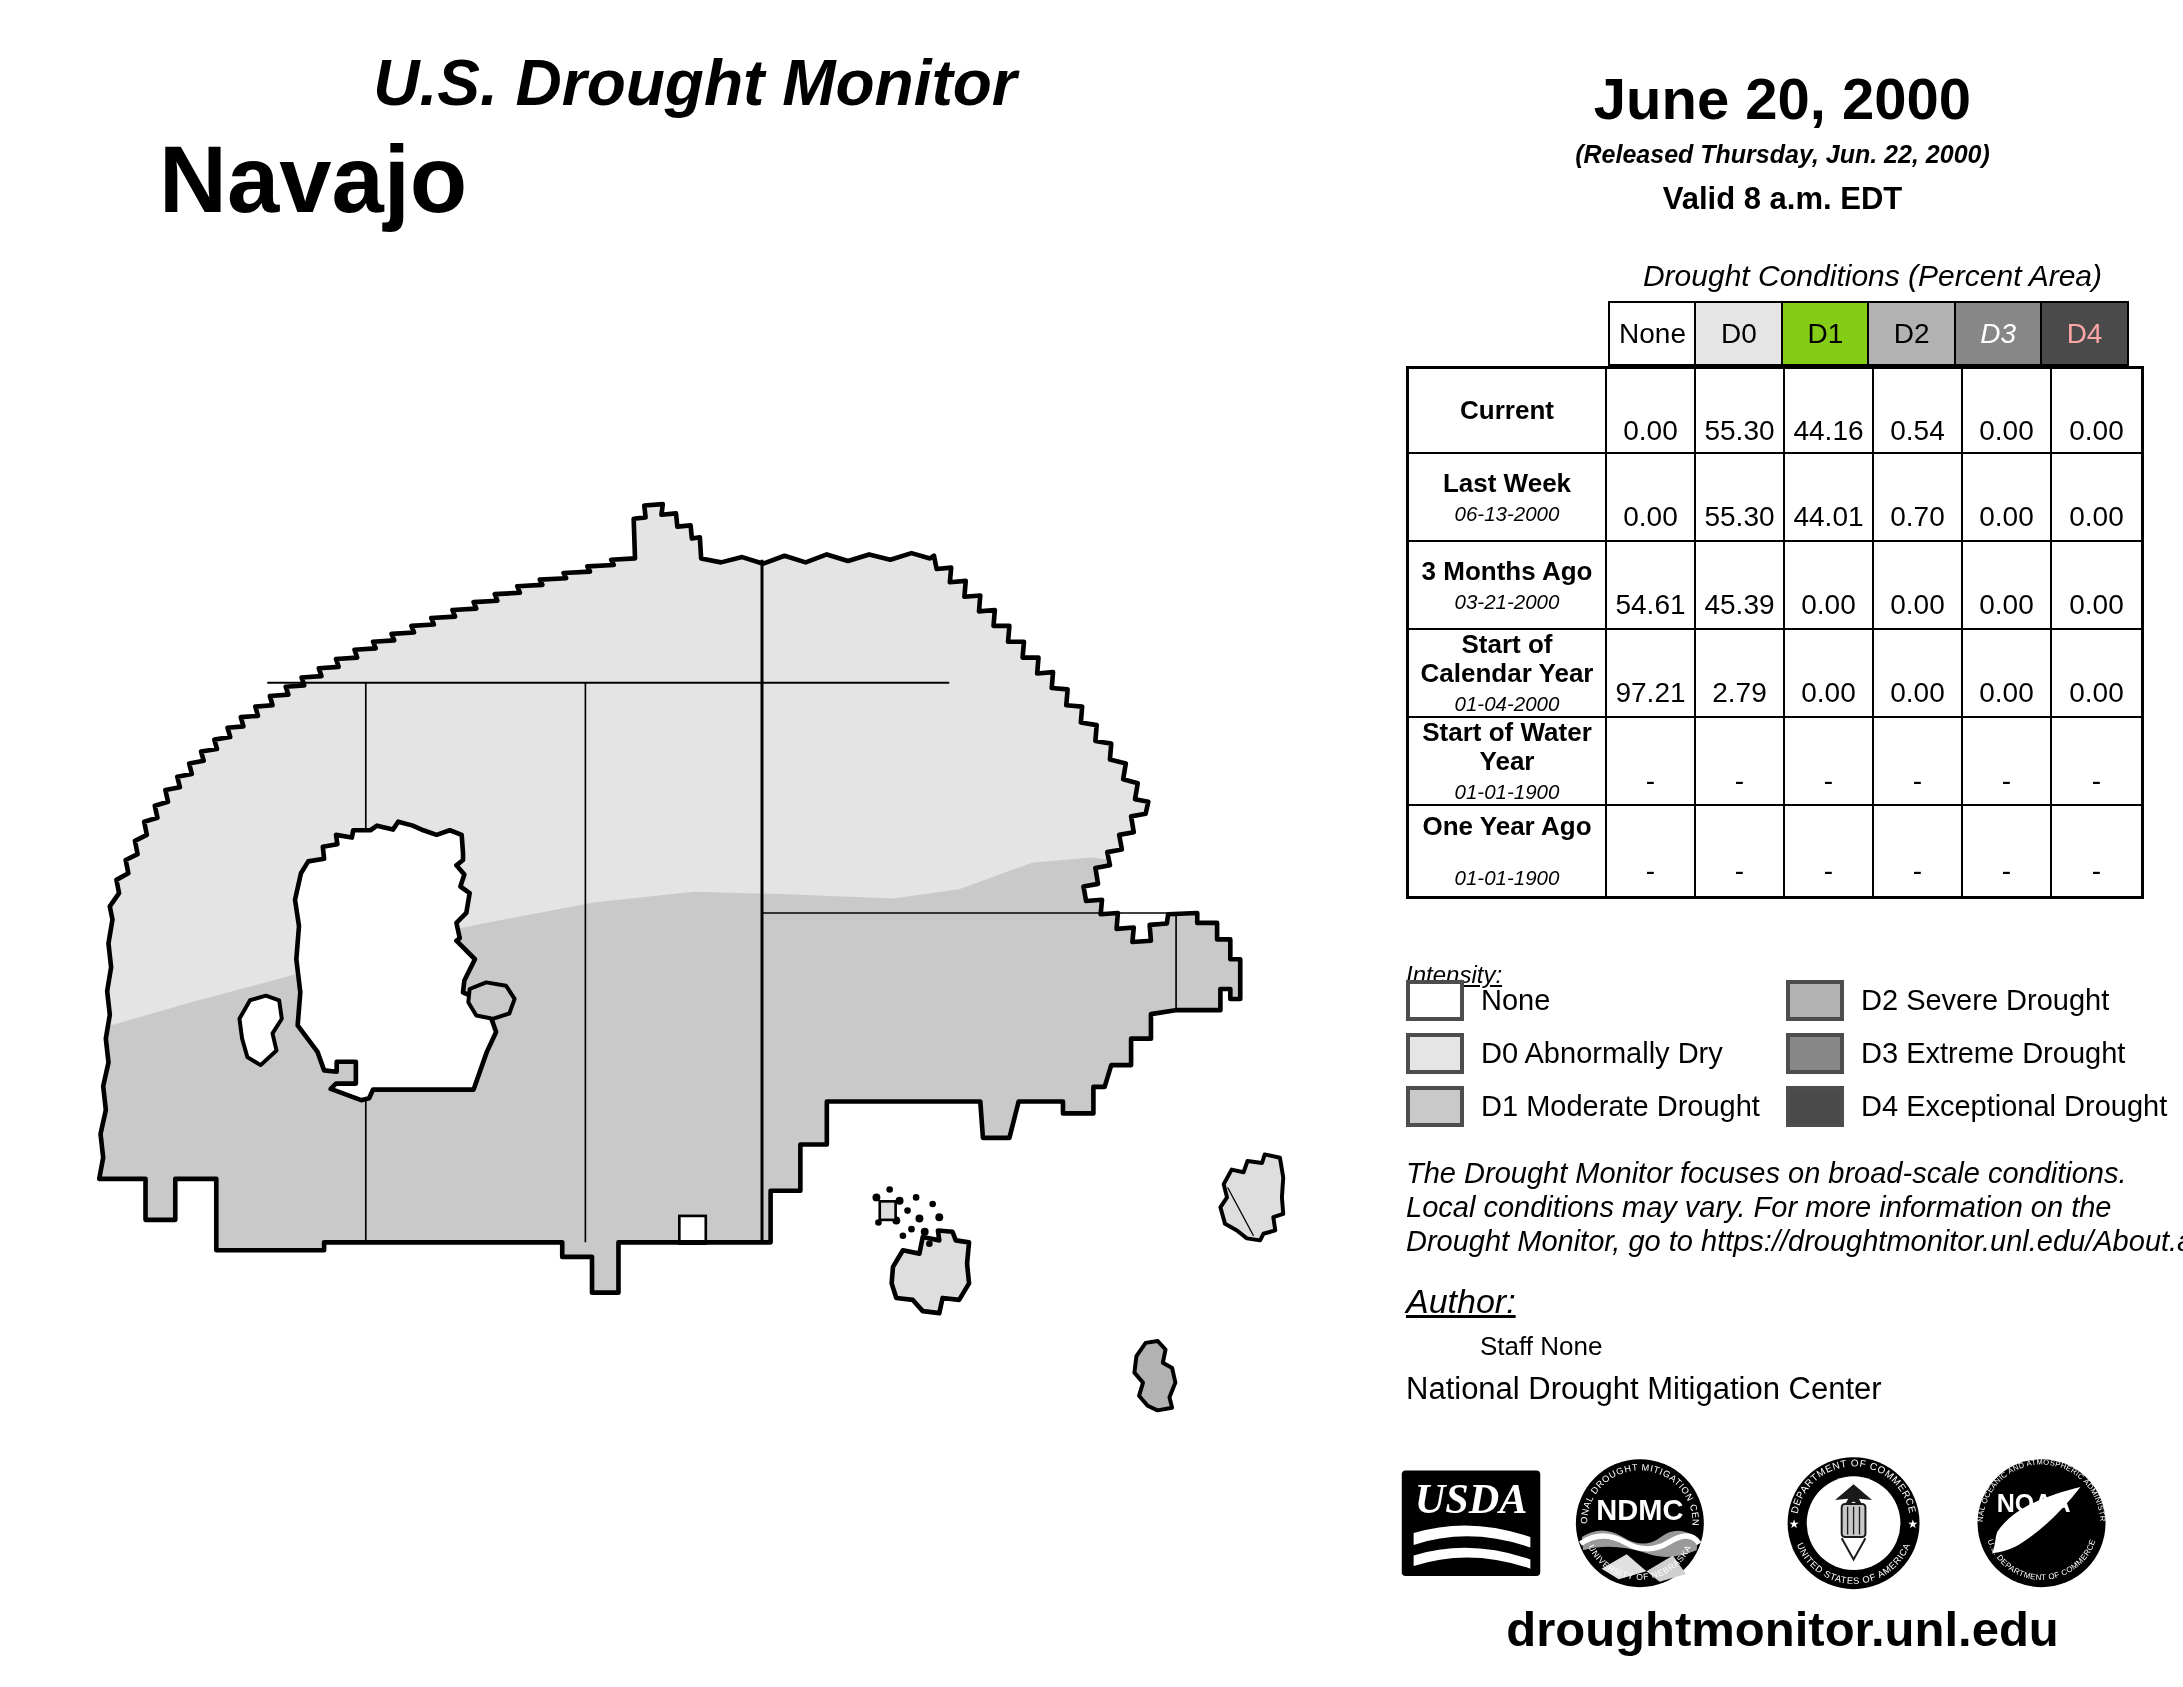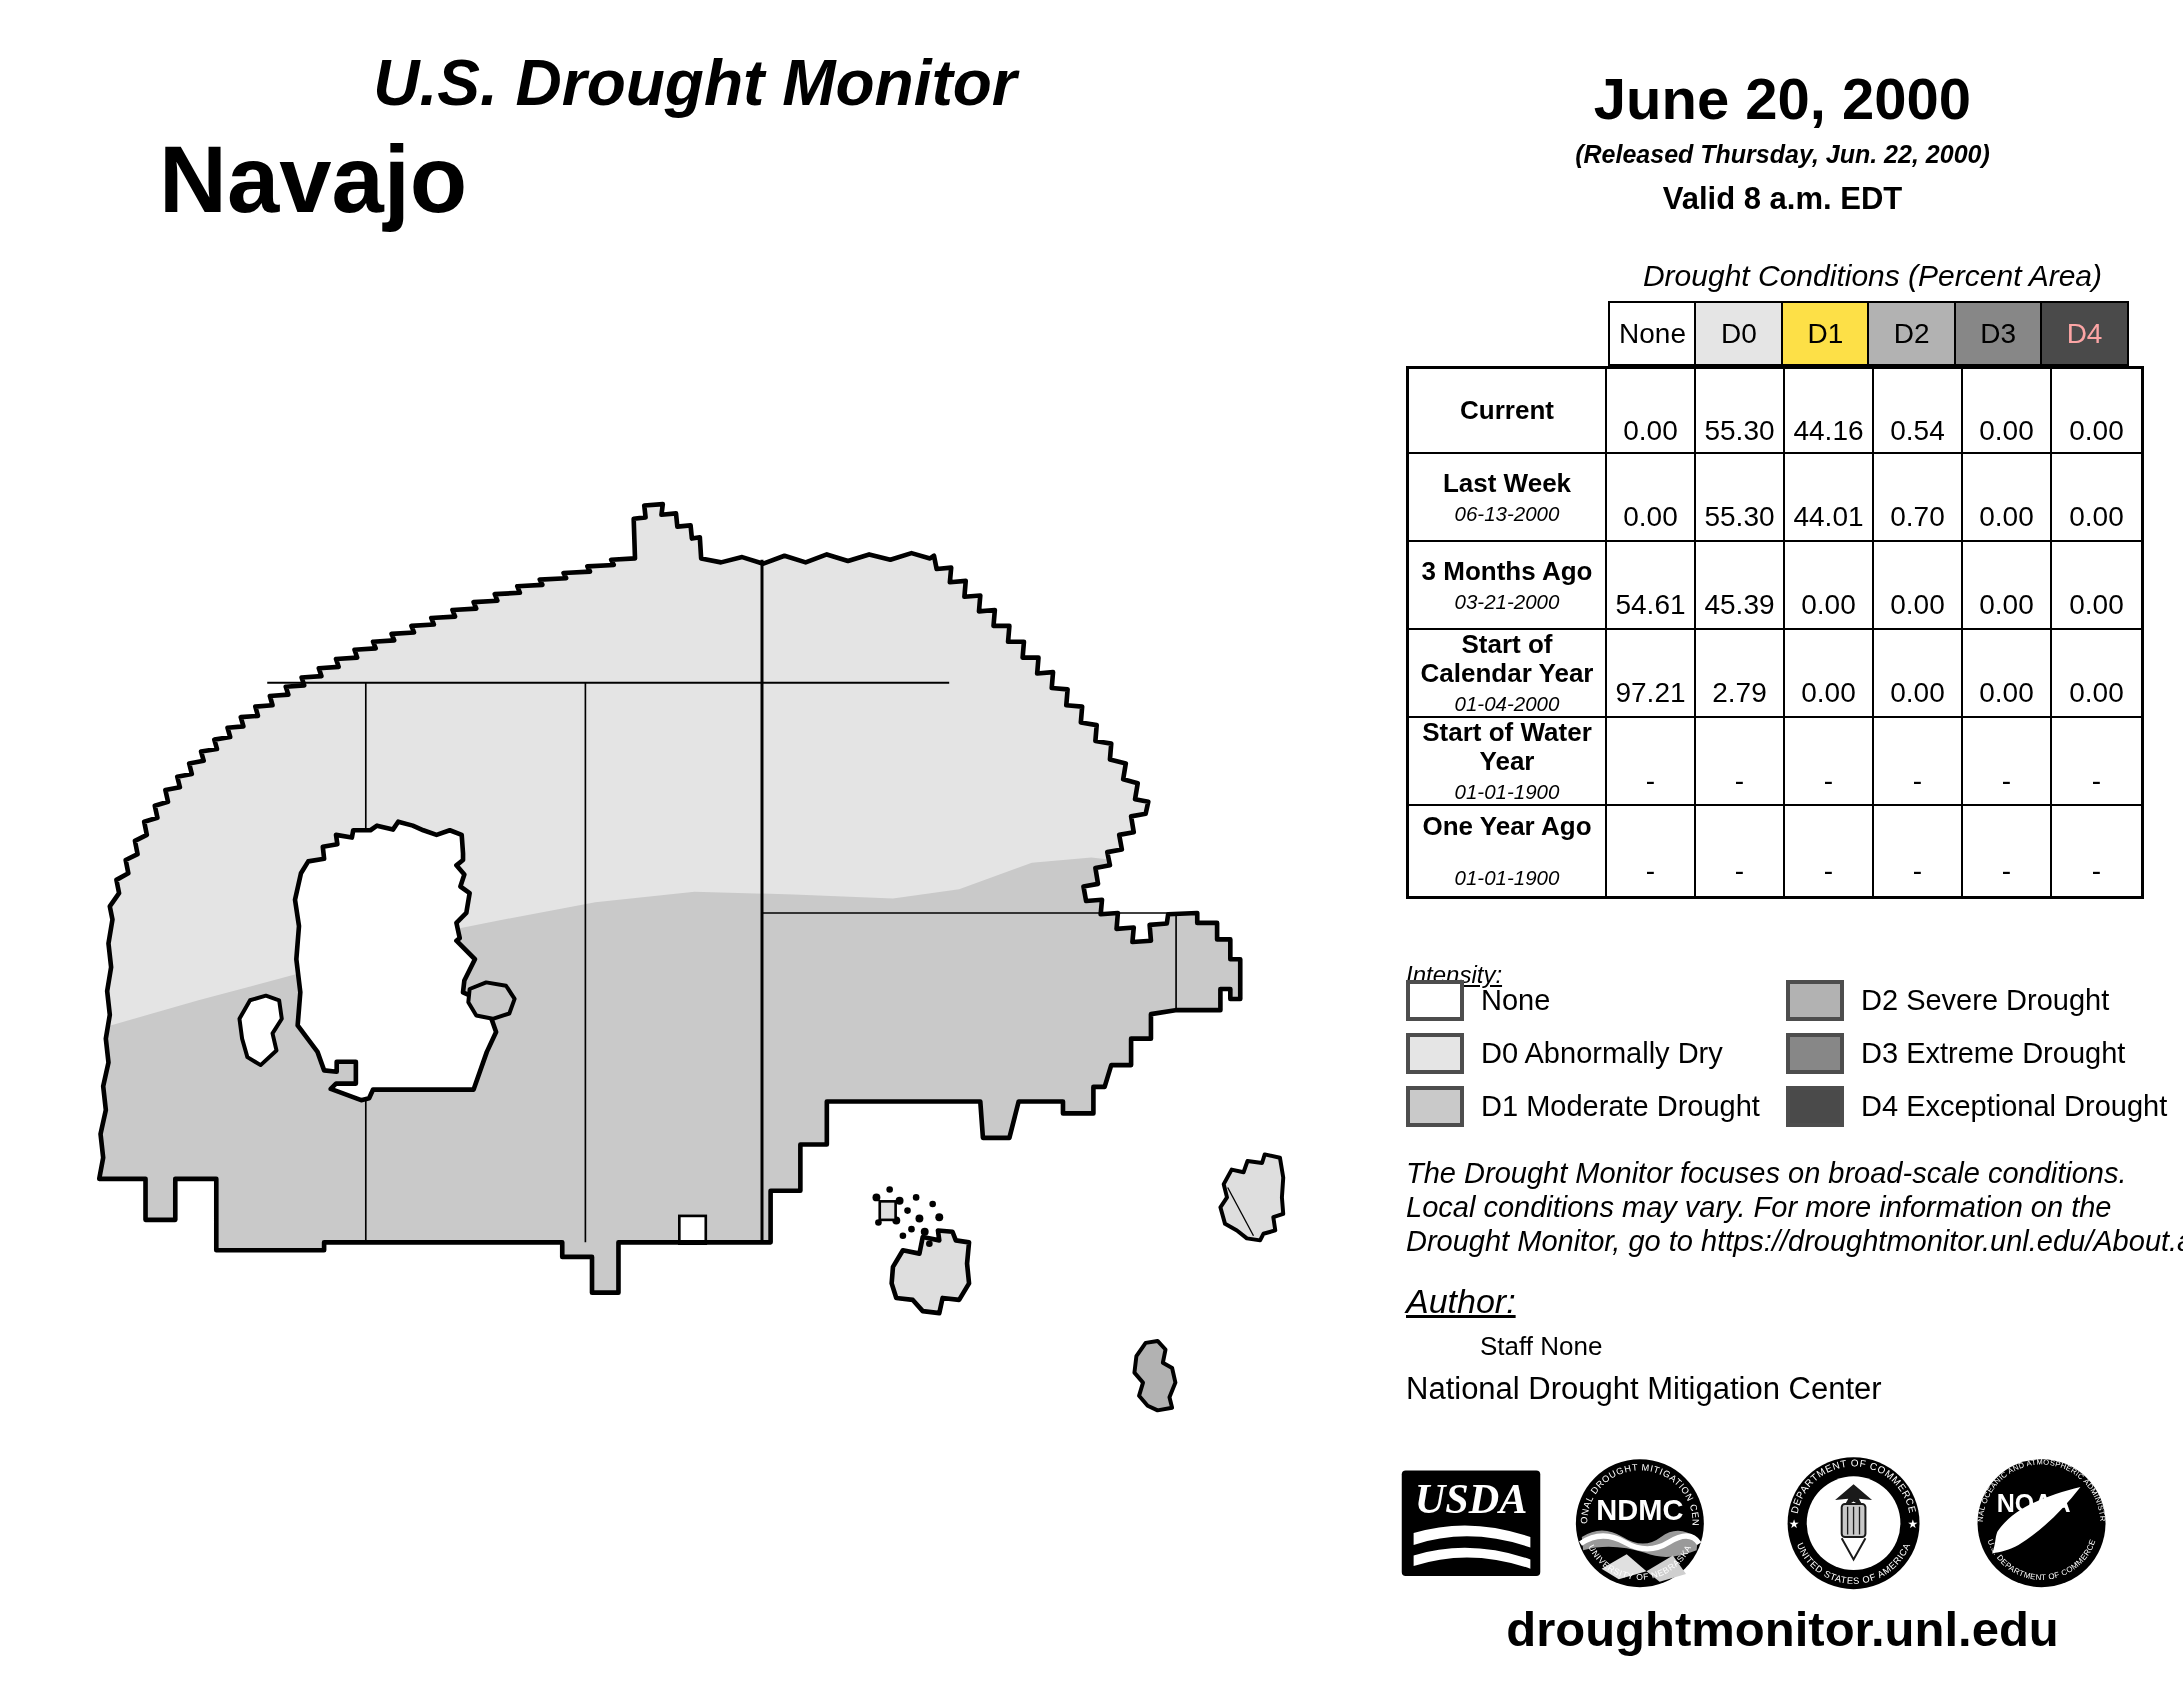--- a/index.html
+++ b/index.html
@@ -20,23 +20,23 @@
   
   .tbl-title{left:1601px;top:259px;width:543px;text-align:center;
     font-size:30px;font-style:italic;}
   .hdr-row{left:1608px;top:301px;display:flex;}
   .hdr{width:89px;height:65px;border:2.6px solid #000;box-sizing:border-box;
     margin-left:-2.6px;display:flex;align-items:center;justify-content:center;
     font-size:28px;}
   .hdr:first-child{margin-left:0;}
   .bg-none{background:#ffffff;}
   .bg-d0{background:#e5e5e5;}
-  .bg-d1{background:#fde047;}
+  .bg-d1{background:#84cc16;}
   .bg-d2{background:#b2b2b2;}
-  .bg-d3{background:#878787;color:#000000;}
+  .bg-d3{background:#878787;color:#ffffff;font-style:italic;}
   .bg-d4{background:#4a4a4a;color:#fca5a5;}
   .dm-grid{left:1406px;top:366px;border:3.3px solid #000;display:grid;
     grid-template-columns:198px 89px 89px 89px 89px 89px 89px;
     grid-template-rows:85px 88px 88px 88px 88px 90px;background:#fff;}
   .cell{border-right:2px solid #000;border-bottom:2px solid #000;
     display:flex;align-items:center;justify-content:center;
     flex-direction:column;box-sizing:border-box;}
   .cell.last-col{border-right:none;}
   .cell.last-row{border-bottom:none;gap:21px;}
   .cell .val{font-size:28px;margin-top:40px;}

